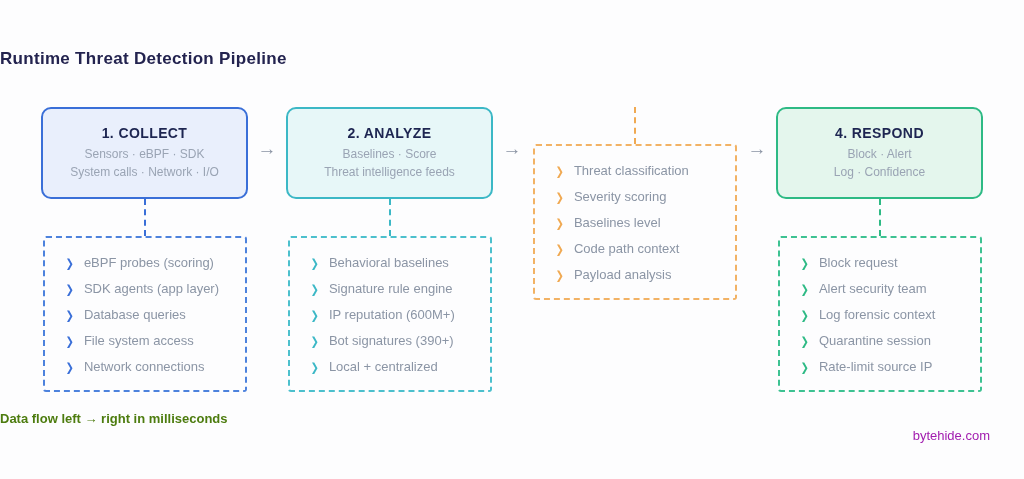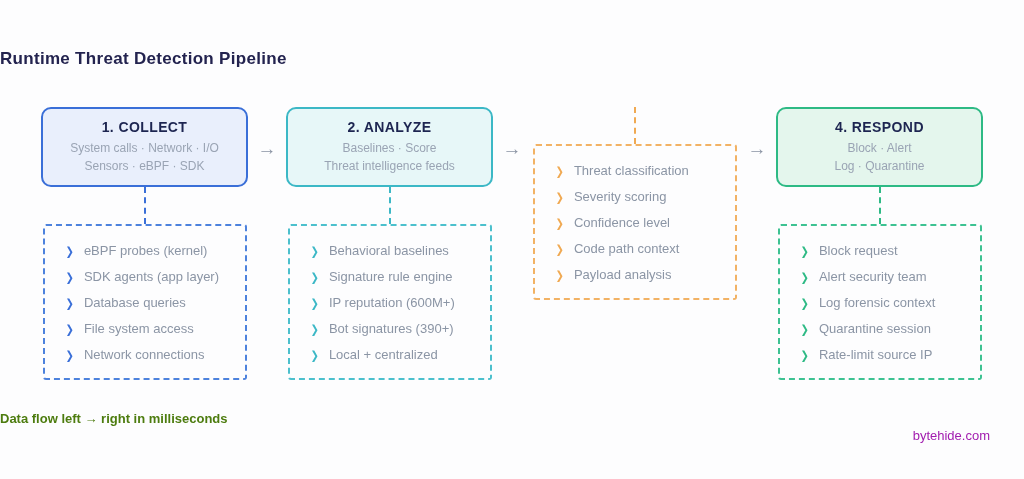--- a/index.html
+++ b/index.html
@@ -15,21 +15,21 @@
     font-size:17px; font-weight:700; letter-spacing:0.3px;
     color:#23234f;
   }
   .pipeline {
     position:absolute; top:107px; left:0; right:0;
     display:flex; justify-content:center; align-items:flex-start;
   }
   .column { width:207px; display:flex; flex-direction:column; align-items:center; }
   .stage-box {
     box-sizing:border-box;
-    width:207px; height:80px;
+    width:207px; height:92px;
     border:2px solid var(--accent);
     background:var(--fill);
     border-radius:10px;
     display:flex; flex-direction:column; justify-content:center; align-items:center;
     text-align:center;
   }
   .stage-label {
     font-size:14px; font-weight:700; letter-spacing:0.4px;
     color:#1d2551; margin-bottom:5px;
   }
@@ -74,28 +74,28 @@
 
 <div class="canvas">
 
   <div class="title">Runtime Threat Detection Pipeline</div>
 
   <div class="pipeline">
 
     <div class="column" style="--accent: #3a6fd8; --fill: #e9effc; --dash: #4d82dd;">
       <div class="stage-box">
         <div class="stage-label">1. COLLECT</div>
+        <div class="stage-sub">Sensors · eBPF · SDK</div>
         <div class="stage-sub">System calls · Network · I/O</div>
-        <div class="stage-sub">Sensors · eBPF · SDK</div>
-      </div>
-      <div class="connector"></div>
-      <div class="list-box">
-        <div class="list-item">
-          <span class="chevron">❯</span>
-          <span class="item-label">eBPF probes (kernel)</span>
+      </div>
+      <div class="connector"></div>
+      <div class="list-box">
+        <div class="list-item">
+          <span class="chevron">❯</span>
+          <span class="item-label">eBPF probes (scoring)</span>
         </div>
         <div class="list-item">
           <span class="chevron">❯</span>
           <span class="item-label">SDK agents (app layer)</span>
         </div>
         <div class="list-item">
           <span class="chevron">❯</span>
           <span class="item-label">Database queries</span>
         </div>
         <div class="list-item">
@@ -150,40 +150,40 @@
         <div class="list-item">
           <span class="chevron">❯</span>
           <span class="item-label">Threat classification</span>
         </div>
         <div class="list-item">
           <span class="chevron">❯</span>
           <span class="item-label">Severity scoring</span>
         </div>
         <div class="list-item">
           <span class="chevron">❯</span>
-          <span class="item-label">Confidence level</span>
+          <span class="item-label">Baselines level</span>
         </div>
         <div class="list-item">
           <span class="chevron">❯</span>
           <span class="item-label">Code path context</span>
         </div>
         <div class="list-item">
           <span class="chevron">❯</span>
           <span class="item-label">Payload analysis</span>
         </div>
       </div>
     </div>
 
     <div class="flow-arrow">→</div>
 
     <div class="column" style="--accent: #2eba85; --fill: #e4f6ed; --dash: #3dc292;">
       <div class="stage-box">
         <div class="stage-label">4. RESPOND</div>
         <div class="stage-sub">Block · Alert</div>
-        <div class="stage-sub">Log · Quarantine</div>
+        <div class="stage-sub">Log · Confidence</div>
       </div>
       <div class="connector"></div>
       <div class="list-box">
         <div class="list-item">
           <span class="chevron">❯</span>
           <span class="item-label">Block request</span>
         </div>
         <div class="list-item">
           <span class="chevron">❯</span>
           <span class="item-label">Alert security team</span>

